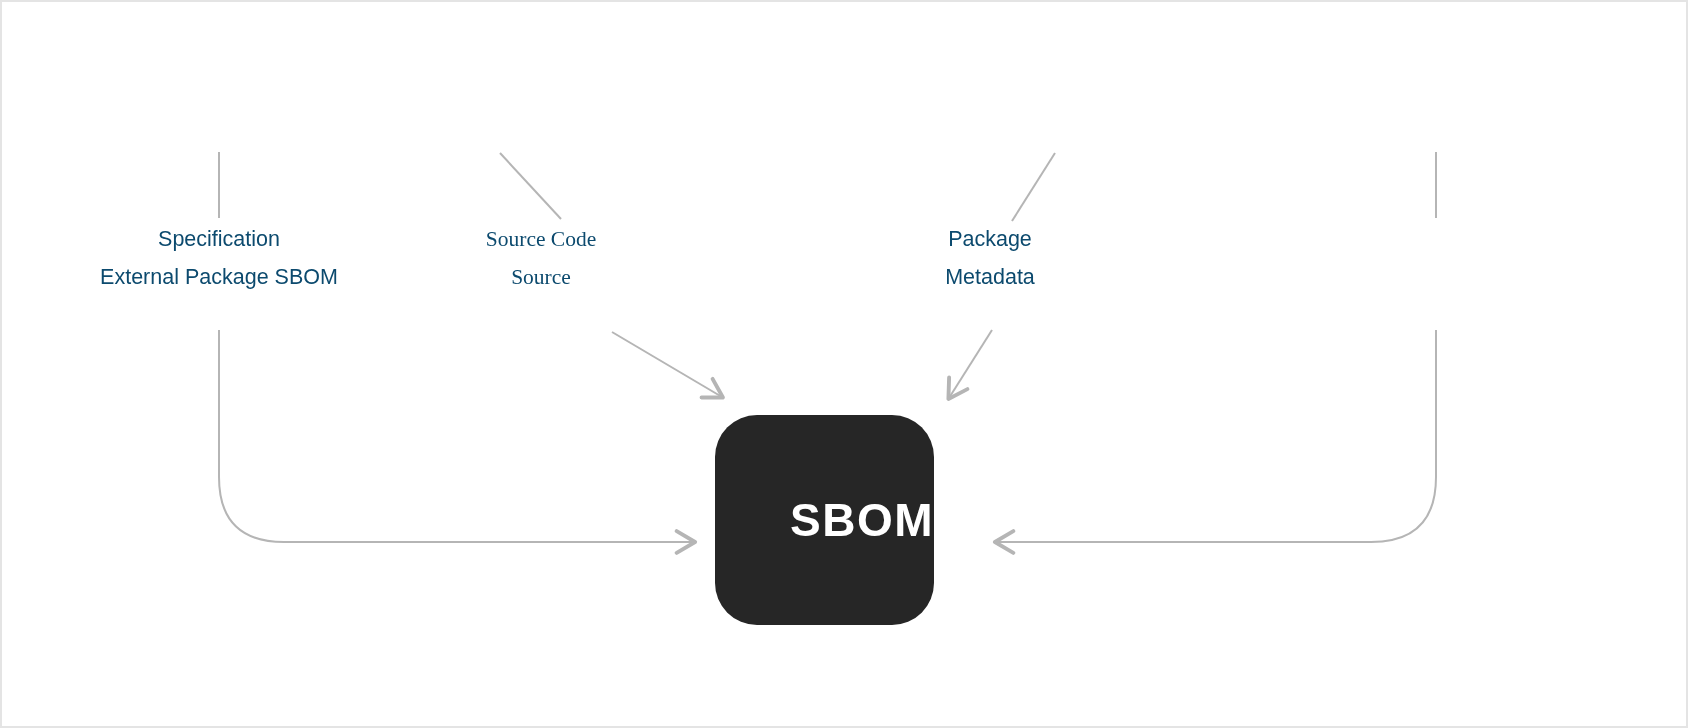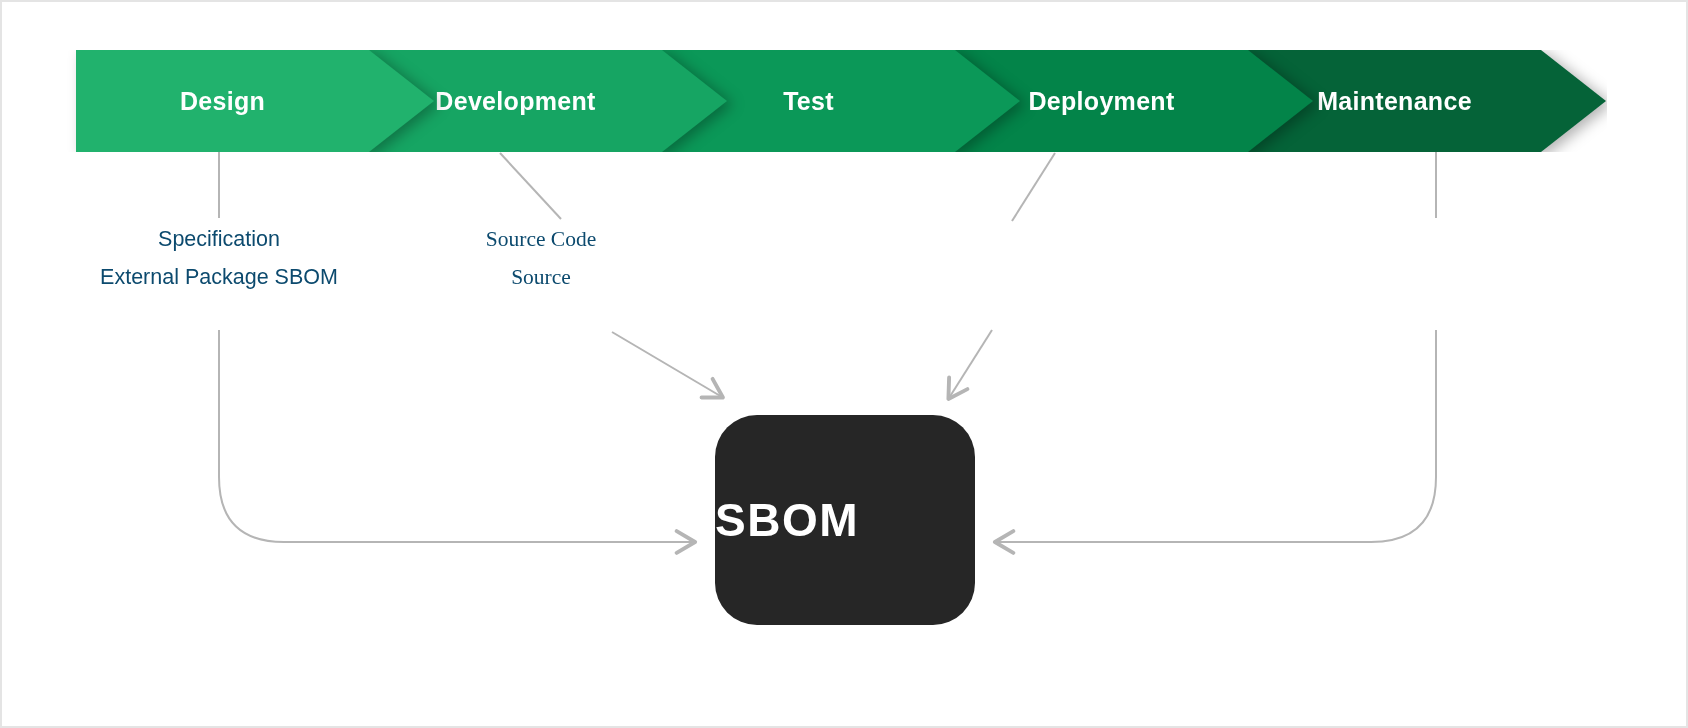--- a/index.html
+++ b/index.html
@@ -18,22 +18,22 @@
       color:#ffffff;font-size:25px;font-weight:700;letter-spacing:0.3px;}
   .chev1{left:76px;z-index:6;} .chev2{left:369px;z-index:5;} .chev3{left:662px;z-index:4;}
   .chev4{left:955px;z-index:3;} .chev5{left:1248px;z-index:2;}
 
   
   .artifact{position:absolute;top:220px;transform:translateX(-50%);text-align:center;
       color:#0c4a6e;font-size:21.5px;line-height:38px;white-space:nowrap;z-index:2;}
   .a1{left:219px;} .a2{left:541px;font-family:Liberation Serif, serif;} .a3{left:990px;} .a4{left:1436px;}
 
   
-  .sbom{position:absolute;left:715px;top:415px;width:260px;height:210px;border-radius:42px;
-      display:flex;align-items:center;justify-content:flex-start;z-index:3;}
+  .sbom{position:absolute;left:715px;top:415px;width:219px;height:210px;border-radius:42px;
+      display:flex;align-items:center;justify-content:flex-end;z-index:3;}
   .sbom-label{color:#ffffff;font-size:46px;font-weight:700;letter-spacing:1.5px;}
 </style>
 </head>
 <body>
 
 <div class="canvas">
 
   <svg class="wires" viewBox="0 0 1688 728" fill="none">
     <defs>
       <marker id="arrow" viewBox="0 0 12 12" refX="9.5" refY="6" markerWidth="13" markerHeight="13" orient="auto">
@@ -47,54 +47,31 @@
       <path d="M1055 153 L1012 221"></path>
       <path d="M1436 152 L1436 218"></path>
 
       <path d="M219 330 L219 477 Q219 542 284 542 L694 542" marker-end="url(#arrow)"></path>
       <path d="M1436 330 L1436 477 Q1436 542 1371 542 L996 542" marker-end="url(#arrow)"></path>
       <path d="M612 332 L722 397" marker-end="url(#arrow)"></path>
       <path d="M992 330 L949 398" marker-end="url(#arrow)"></path>
     </g>
   </svg>
 
-  <div class="band">
-    <div class="chev chev1">
-      <div class="chev-shape" style="background-color: rgb(33, 178, 109);">
-        <div class="chev-label">Design</div>
-      </div>
-    </div>
-    <div class="chev chev2">
-      <div class="chev-shape" style="background-color: rgb(22, 165, 99);">
-        <div class="chev-label">Development</div>
-      </div>
-    </div>
-    <div class="chev chev3">
-      <div class="chev-shape" style="background-color: rgb(11, 152, 88);">
-        <div class="chev-label">Test</div>
-      </div>
-    </div>
-    <div class="chev chev4">
-      <div class="chev-shape" style="background-color: rgb(3, 132, 73);">
-        <div class="chev-label">Deployment</div>
-      </div>
-    </div>
-    <div class="chev chev5">
-      <div class="chev-shape" style="background-color: rgb(5, 99, 56);">
-        <div class="chev-label">Maintenance</div>
-      </div>
-    </div>
-  </div>
 
   <div class="artifact a1">
     <div>Specification</div>
     <div>External Package SBOM</div>
   </div>
   <div class="artifact a2">
     <div>Source Code</div>
     <div>Source</div>
   </div>
+  <div class="artifact a3">
+    <div>Package</div>
+    <div>Metadata</div>
+  </div>
 
   <div class="sbom" style="background-color: rgb(38, 38, 38);">
     <div class="sbom-label">SBOM</div>
   </div>
 
 </div>
 
 </body></html>

